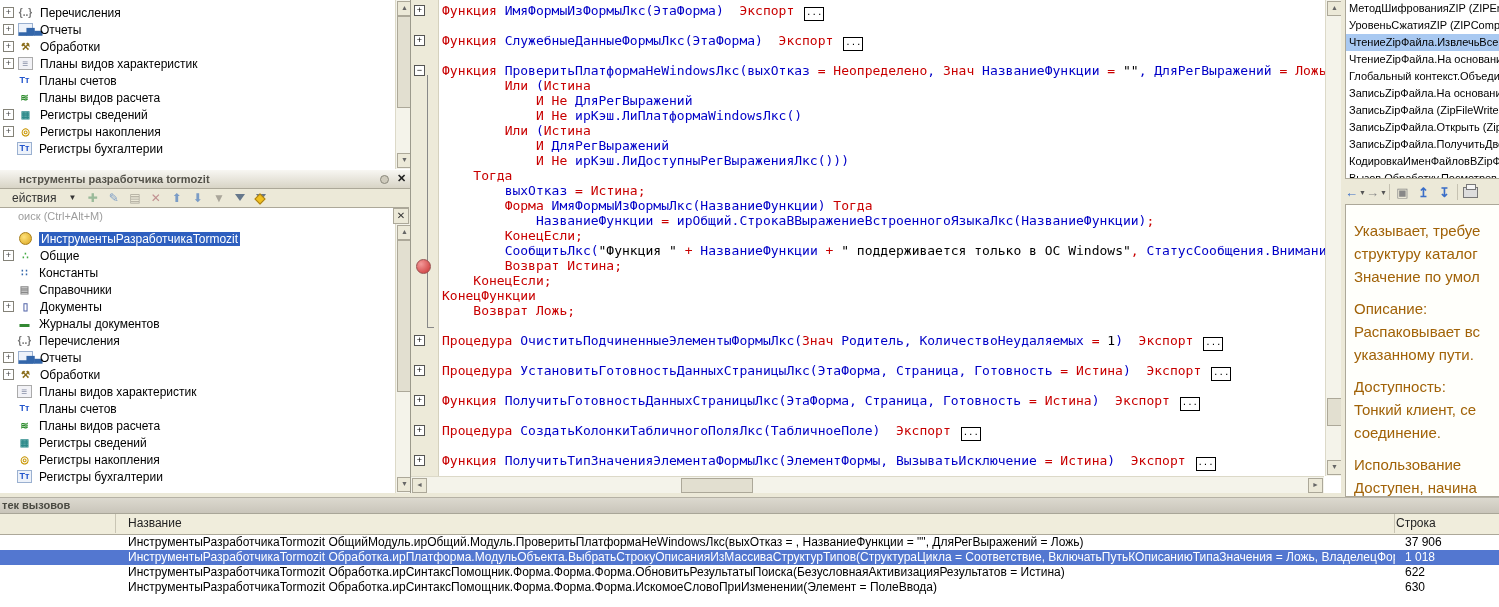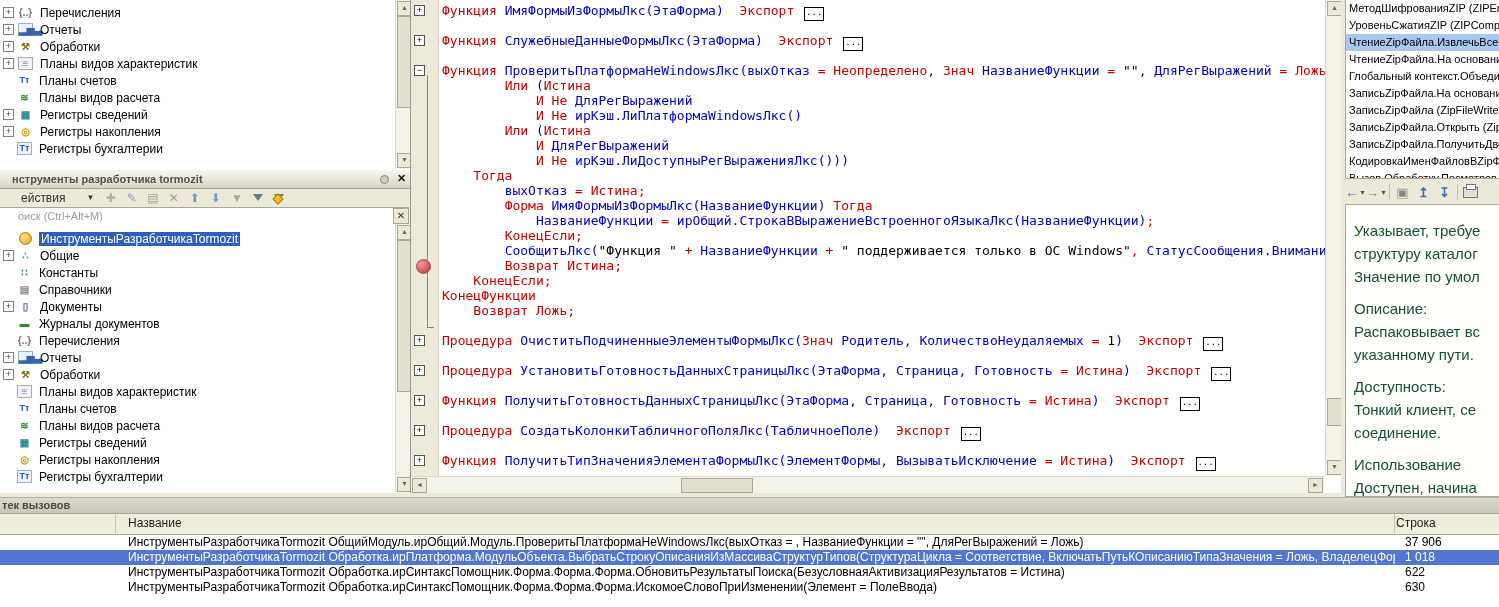--- a/index.html
+++ b/index.html
@@ -33,25 +33,25 @@
   .ic-common{color:#44AA44}
   .ic-const{color:#3366AA}
   .ic-catalog{color:#888}
   .ic-document{color:#5566AA}
   .ic-journal{color:#338833}
 
   
   #dev-header{left:0;top:169px;width:410px;height:18px;
       background:linear-gradient(#F8F7F3,#D8D4C6);border-top:1px solid #fff;border-bottom:1px solid #ACA899;
       display:flex;align-items:center;font-size:11px;font-weight:bold;color:#54524A}
-  #dev-header .title{flex:1;padding-left:12px;white-space:nowrap;overflow:hidden}
+  #dev-header .title{flex:1;padding-left:19px;white-space:nowrap;overflow:hidden}
   .pin-dot{width:7px;height:7px;border:1px solid #8A887C;border-radius:50%;background:#CFCBBD;margin-right:6px}
   .xbtn{width:13px;height:13px;line-height:11px;text-align:center;font-size:11px;color:#222;margin-right:2px;font-weight:bold}
   #dev-toolbar{left:0;top:188px;width:410px;height:19px;display:flex;align-items:center;font-size:12px;color:#333}
-  #dev-toolbar .actions{padding:0 21px;white-space:nowrap}
+  #dev-toolbar .actions{padding:0 12px;white-space:nowrap}
   #dev-toolbar .caret{font-size:8px;color:#333;margin-right:6px}
   .tbi{width:17px;height:15px;margin:0 2px;display:inline-flex;align-items:center;justify-content:center;
        font-size:12px;color:#9AA4B8}
   .tbi.blue{color:#7A9CC6}.tbi.red{color:#C09090}.tbi.green{color:#9ABA9A}.tbi.gray{color:#AAA69A}
   .funnel{width:0;height:0;border-left:5px solid transparent;border-right:5px solid transparent;border-top:7px solid #66788C}
   .fstar{position:relative}
   .fstar::after{content:"";position:absolute;right:-3px;bottom:-2px;width:6px;height:6px;background:#F0C020;border:1px solid #A87E18;transform:rotate(45deg)}
   #dev-search{left:0;top:207px;width:409px;height:16px;background:#fff;border-top:1px solid #ACA899;border-bottom:1px solid #ACA899;
       display:flex;align-items:center}
   #dev-search .ph{flex:1;font-size:11px;color:#9D9D9D;padding-left:18px;white-space:nowrap;overflow:hidden}
@@ -88,21 +88,21 @@
   .rrow.sel{background:#A9C9F1}
   #right-toolbar{left:1345px;top:178px;width:154px;height:26px;display:flex;align-items:center;border-top:1px solid #ACA899}
   .rtbi{width:19px;height:17px;margin:0 1px;display:inline-flex;align-items:center;justify-content:center;font-size:13px;color:#888}
   .rtbi.blue{color:#3A6EC8;font-weight:bold}
   .rtbi .dd{font-size:7px;color:#555;margin-left:1px}
   .vsep{width:1px;height:16px;background:#C6C2B2;margin:0 2px}
   .print-glyph{width:13px;height:9px;border:1px solid #777;background:#DDD;position:relative}
   .print-glyph::before{content:"";position:absolute;left:2px;top:-4px;width:8px;height:4px;background:#F6F6F6;border:1px solid #777}
   #help-pane{left:1345px;top:204px;width:154px;height:293px;background:#FFFFFB;border:1px solid #ACA899;
       border-right:none;overflow:hidden;padding:14px 0 0 8px;box-sizing:border-box}
-  .hline{font-size:15px;line-height:23px;white-space:nowrap;color:#14532d}
+  .hline{font-size:15px;line-height:23px;white-space:nowrap;color:#a16207}
   .hline.bold{font-weight:normal}
   .hgap{height:9px}
 
   
   #callstack{left:0;top:497px;width:1499px;height:110px;background:#fff}
   #cs-title{height:15px;background:linear-gradient(#DCD9CF,#C9C5BA);border-top:1px solid #B5B1A5;border-bottom:1px solid #A9A698;
       font-size:11px;font-weight:bold;color:#4A4A42;line-height:14px;padding-left:2px}
   #cs-header{height:20px;background:#F0EDDC;border-bottom:1px solid #ACA899;position:relative;font-size:12px;color:#222}
   #cs-header .c1{position:absolute;left:0;top:0;width:115px;height:19px;border-right:1px solid #C9C5B4}
   #cs-header .c2{position:absolute;left:115px;top:0;right:104px;height:19px;line-height:19px;padding-left:13px;border-right:1px solid #C9C5B4}

